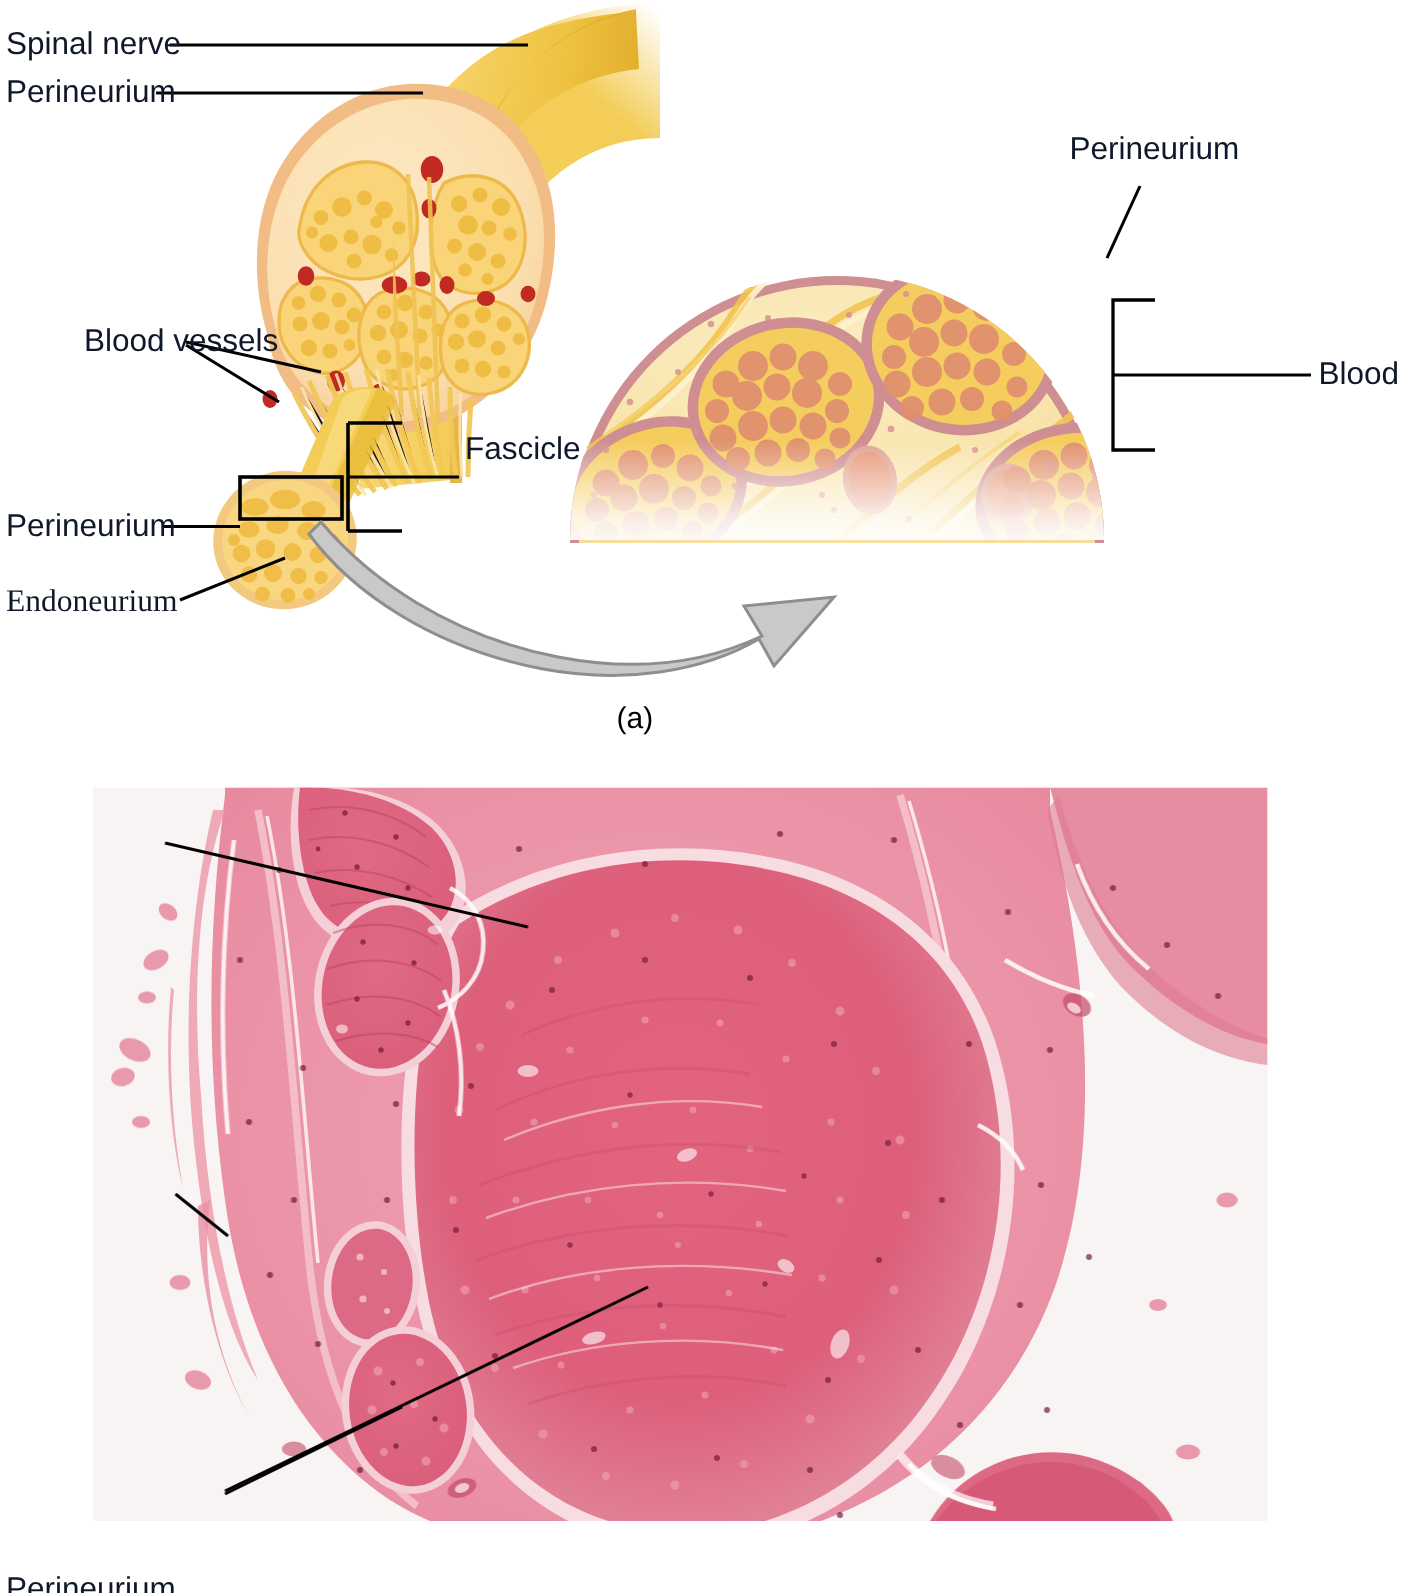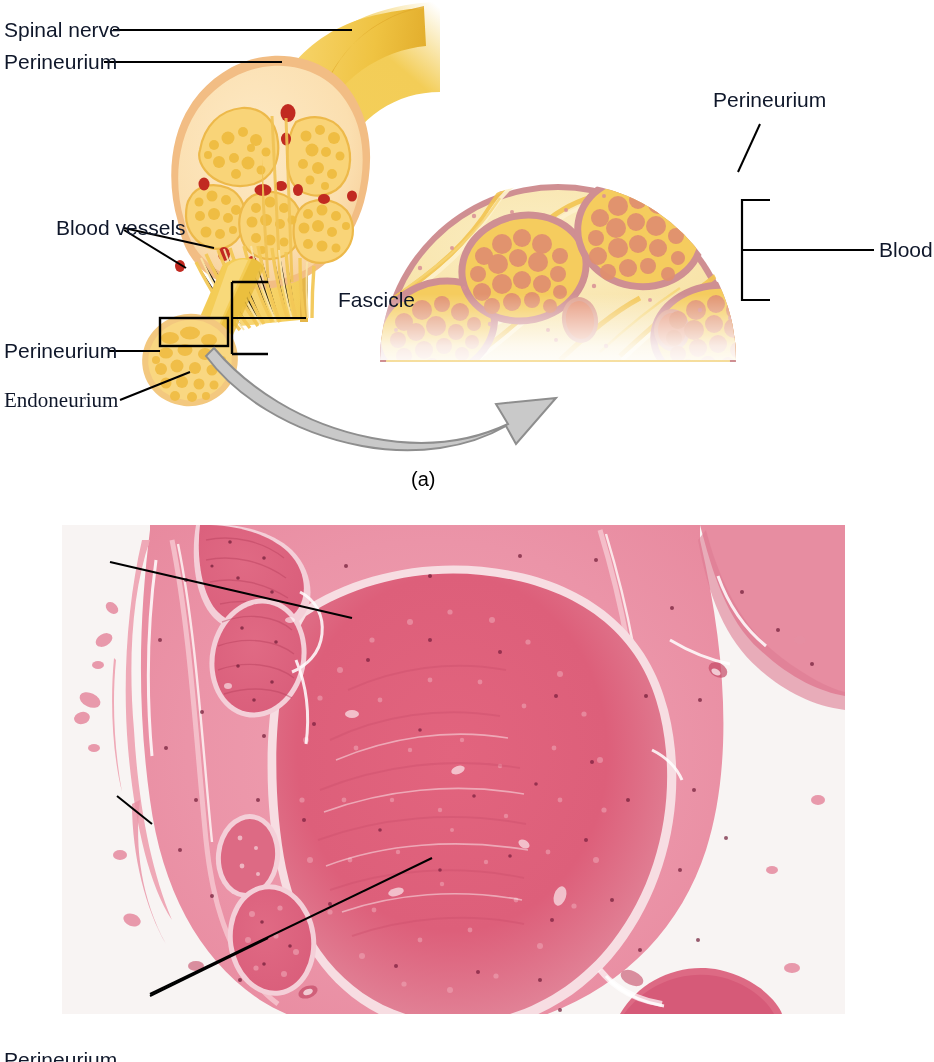--- a/index.html
+++ b/index.html
@@ -504,21 +504,21 @@
         <path class="bracket" d="M770,200 L742,200 L742,300 L770,300"></path>
         <path class="leader" d="M742,250 L874,250"></path>
       </g>
     </svg>
 
     <div class="label" style="left:4px;top:18px;">Spinal nerve</div>
     <div class="label" style="left:4px;top:50px;">Perineurium</div>
     <div class="label" style="left:12px;top:216px;margin-left:44px;">Blood vessels</div>
     <div class="label" style="left:4px;top:339px;">Perineurium</div>
     <div class="label" style="left:4px;top:389px;font-family:Liberation Serif, serif;">Endoneurium</div>
-    <div class="label" style="left:298px;top:288px;padding-left:40px;">Fascicle</div>
+    <div class="label" style="left:310px;top:288px;">Fascicle</div>
     <div class="label" style="left:713px;top:88px;">Perineurium</div>
     <div class="label" style="left:879px;top:238px;">Blood</div>
 
     <div class="caption" style="left:411px;top:468px;">(a)</div>
   </div>
 
   <div class="panel" style="left:0;top:500px;width:934px;height:562px;">
 
     <svg class="svg-layer" viewBox="0 0 934 562" style="height:562px;">
       <defs>

